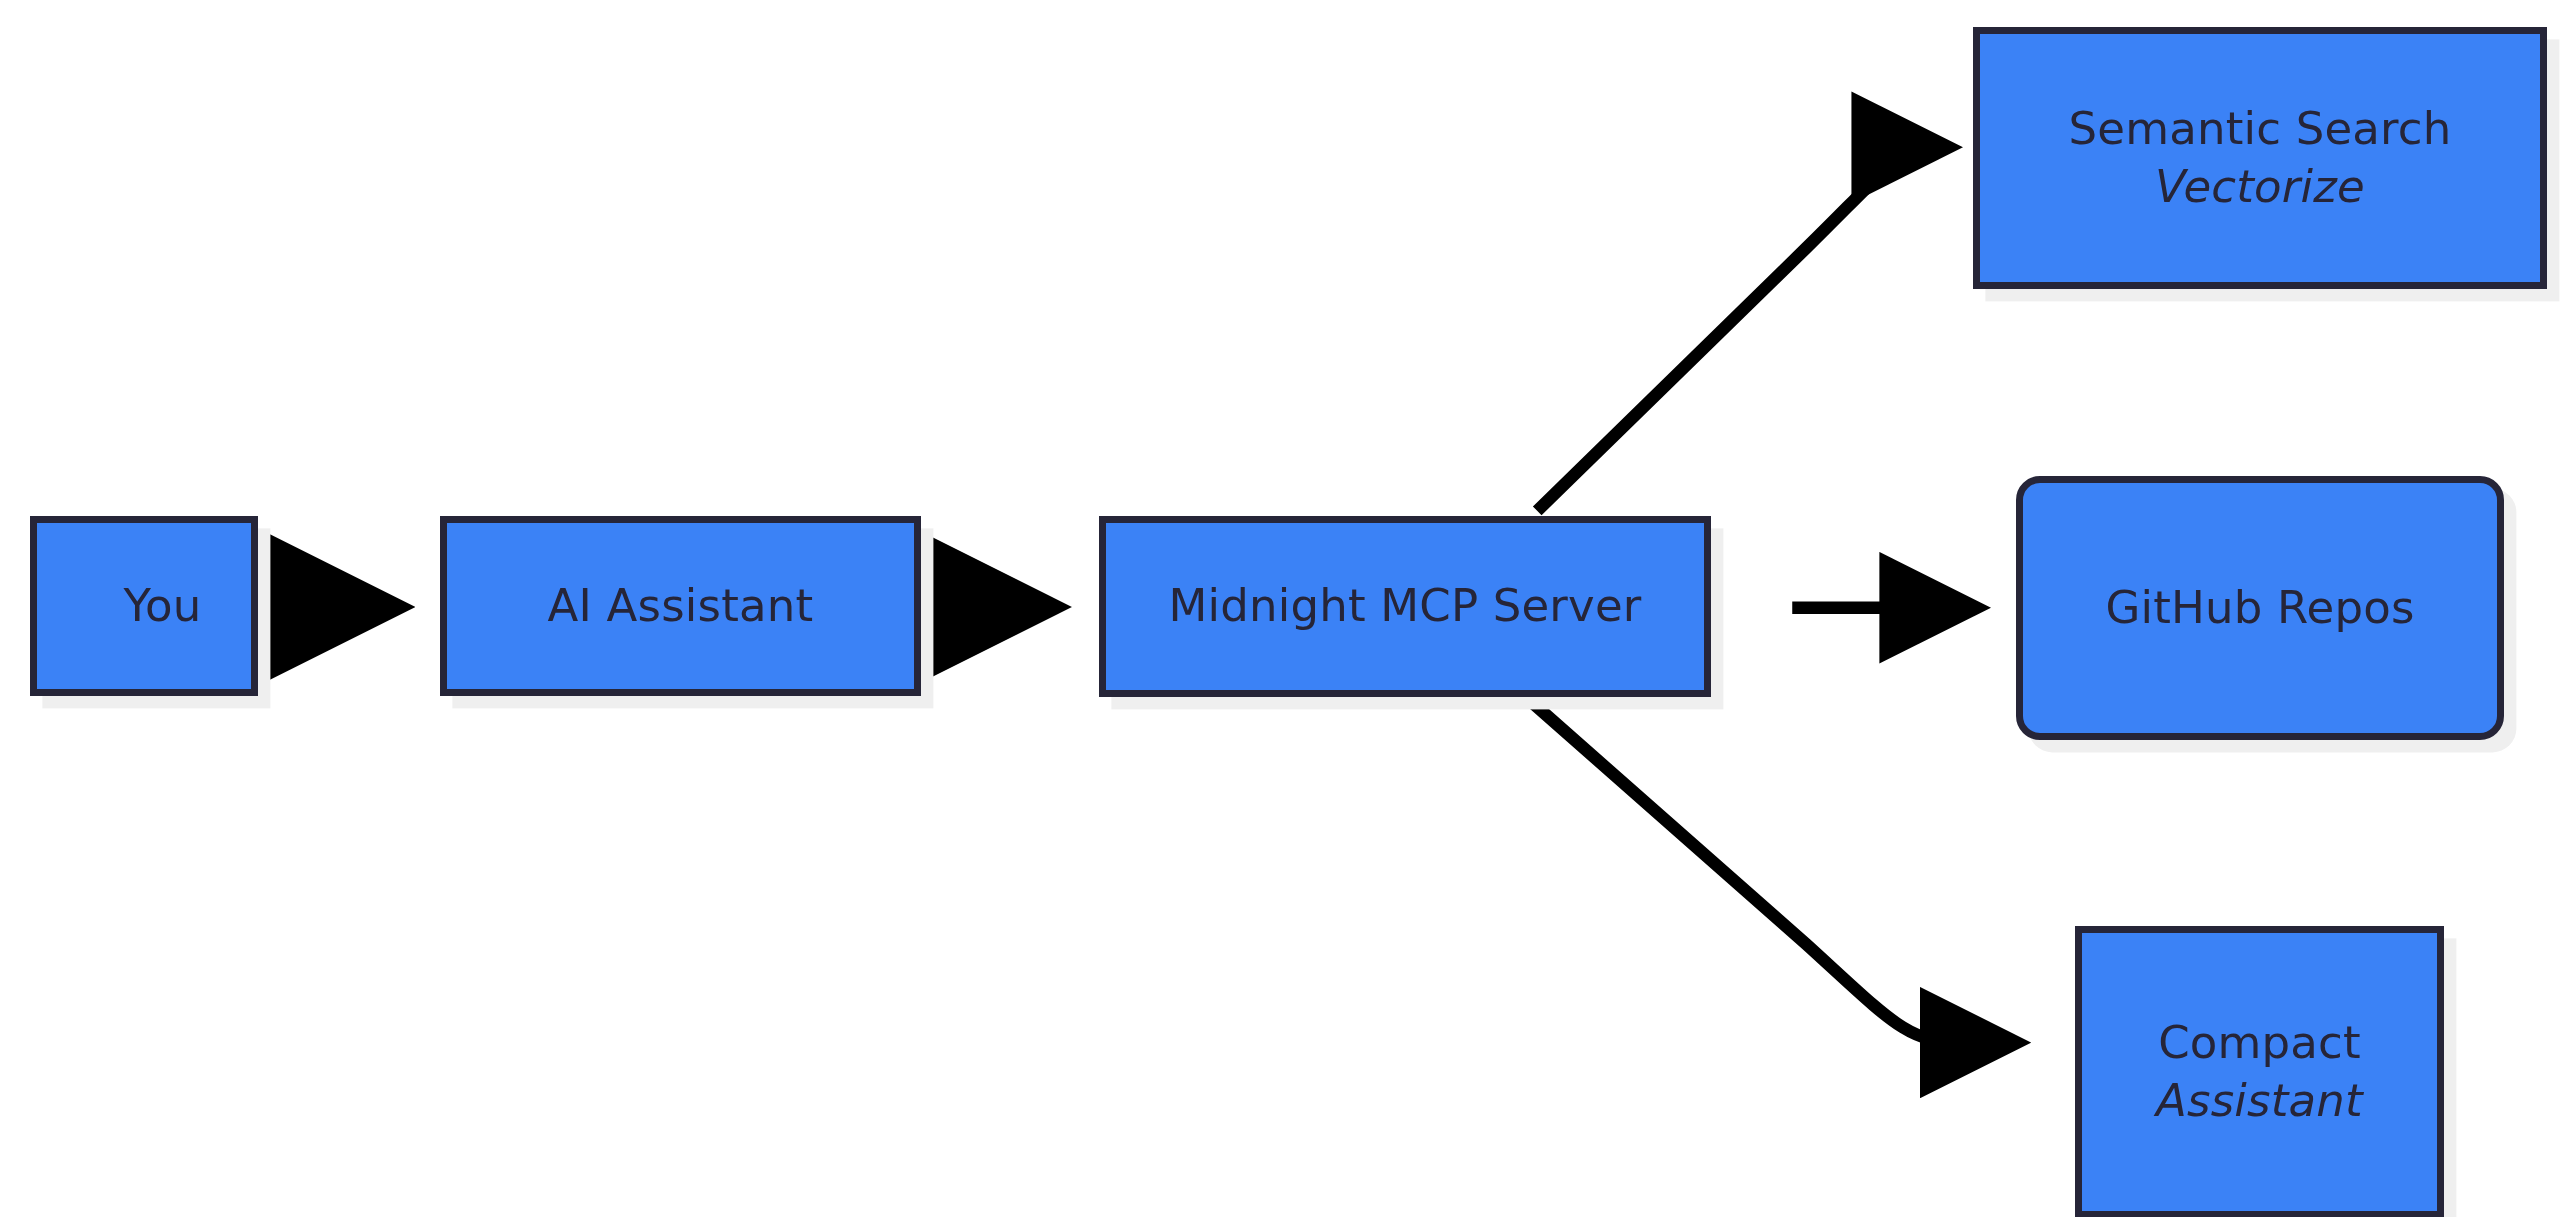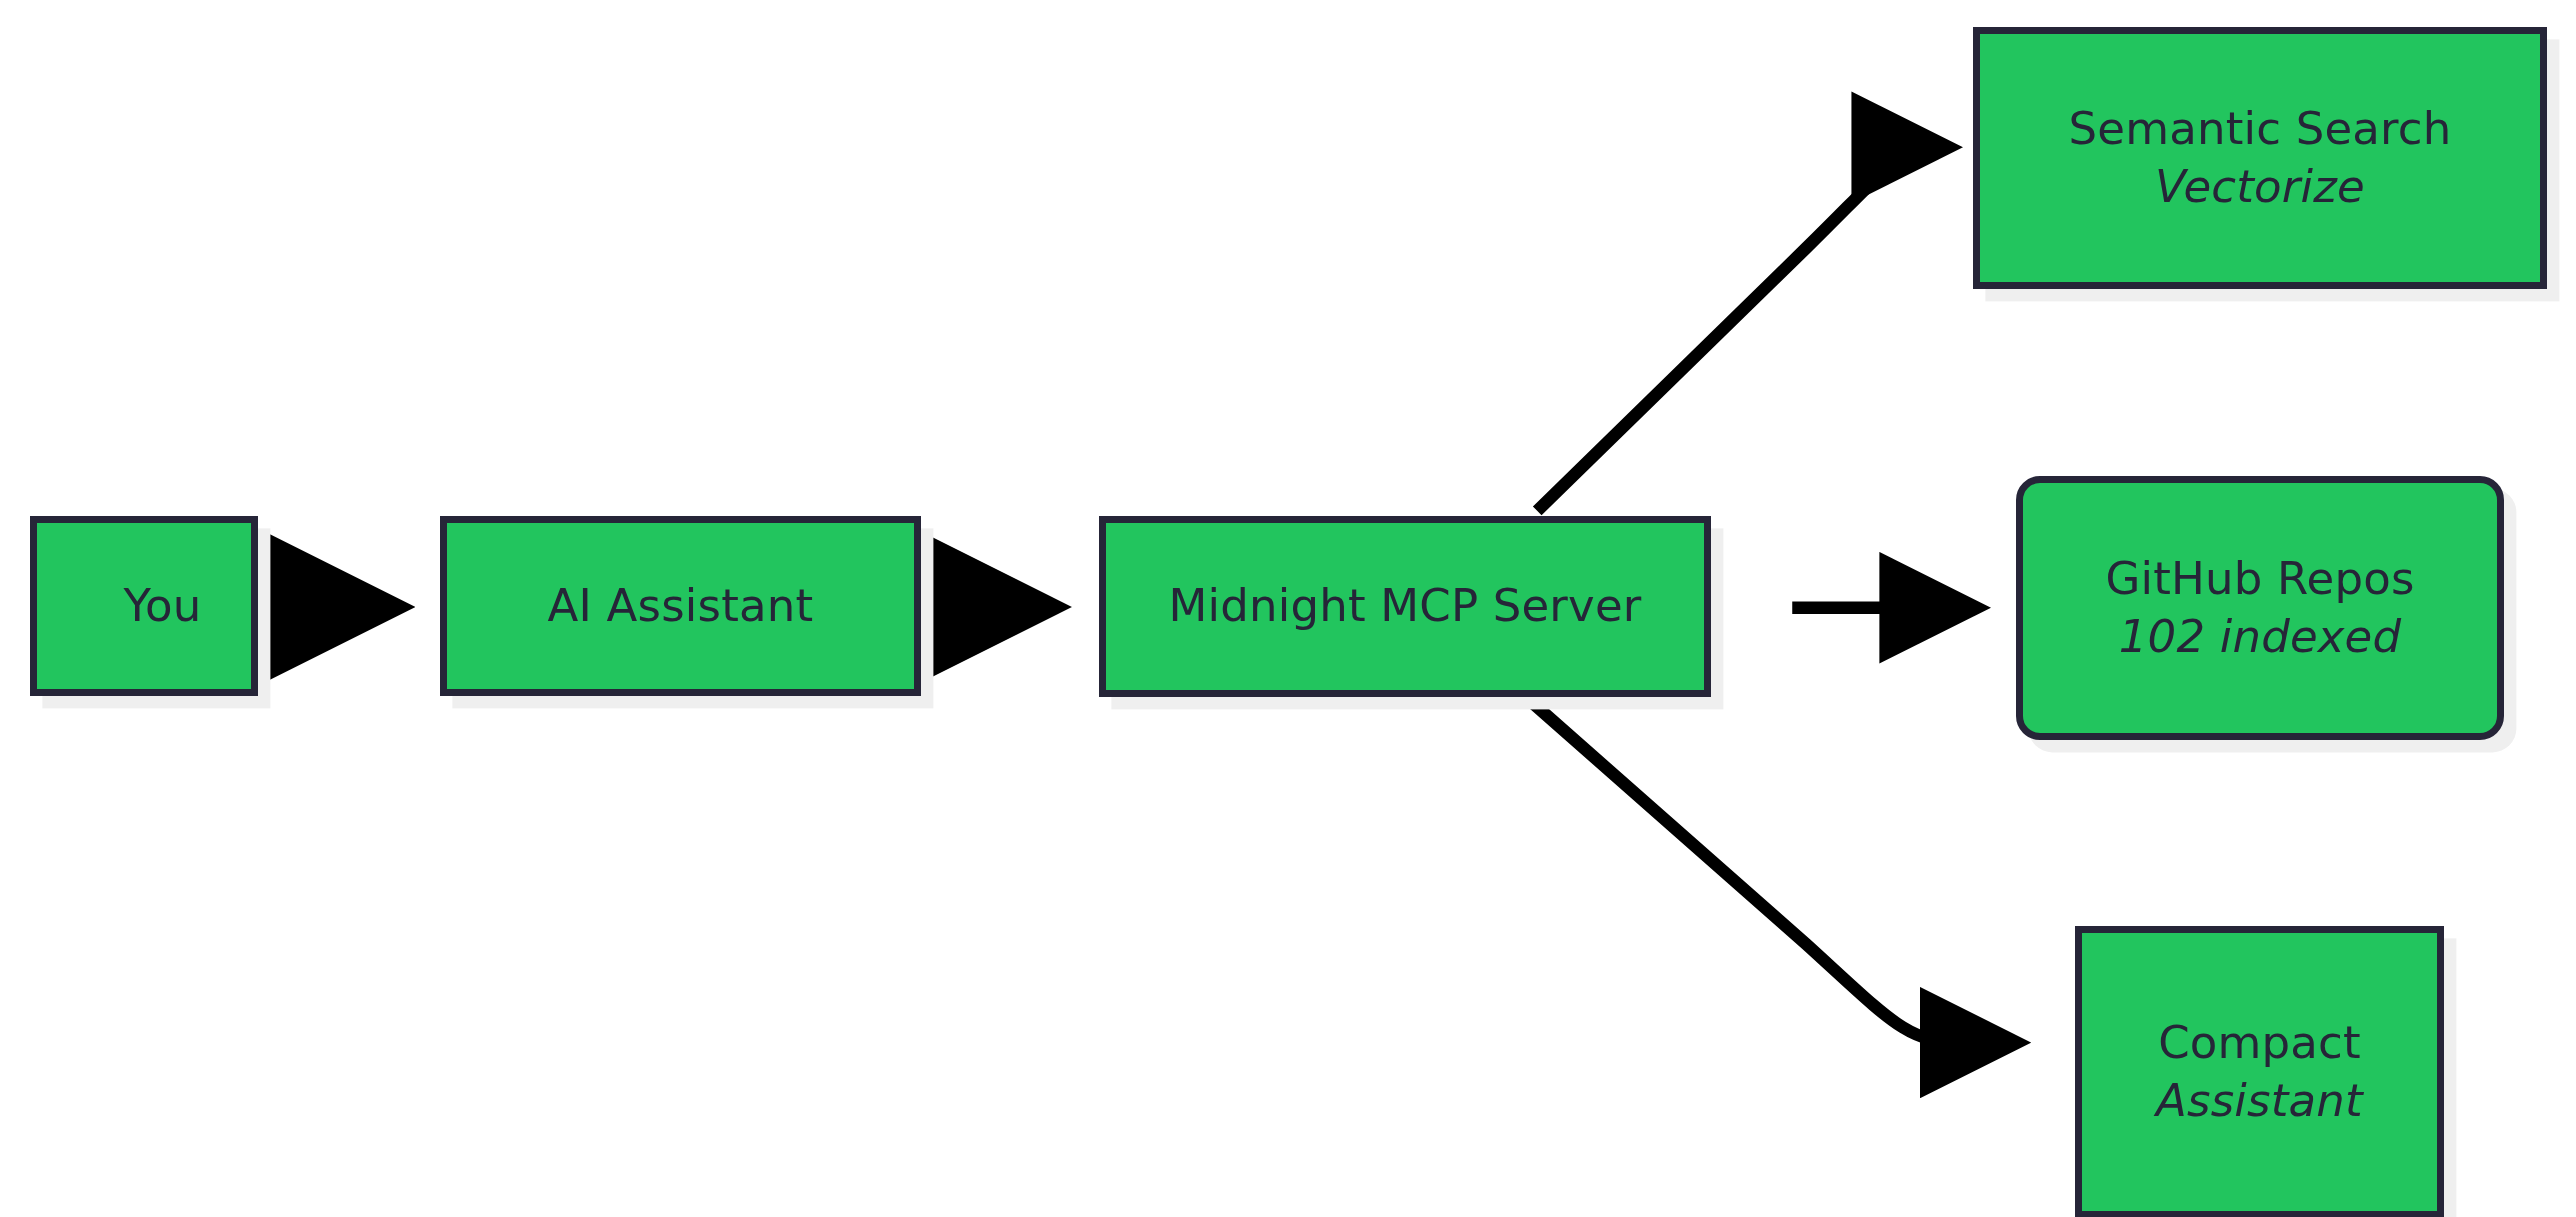--- a/index.html
+++ b/index.html
@@ -20,21 +20,21 @@
   .flow-svg {
     position: absolute;
     top: 0;
     left: 0;
     width: 2576px;
     height: 1217px;
   }
   .node-box {
     position: absolute;
     box-sizing: border-box;
-    background: #22c55e;
+    background: #3b82f6;
     border: 7px solid #262538;
     box-shadow: 12.4px 12.4px 0 0 #efefef;
     display: flex;
     flex-direction: column;
     align-items: center;
     justify-content: center;
     text-align: center;
   }
   .node-label {
     color: #262538;
@@ -104,21 +104,20 @@
     <div class="node-label">Midnight MCP Server</div>
   </div>
 
   <div class="node-box" id="node-semantic">
     <div class="node-label">Semantic Search</div>
     <div class="node-label sub">Vectorize</div>
   </div>
 
   <div class="node-box" id="node-github">
     <div class="node-label">GitHub Repos</div>
-    <div class="node-label sub">102 indexed</div>
   </div>
 
   <div class="node-box" id="node-compact">
     <div class="node-label">Compact</div>
     <div class="node-label sub">Assistant</div>
   </div>
 
 </div>
 
 

